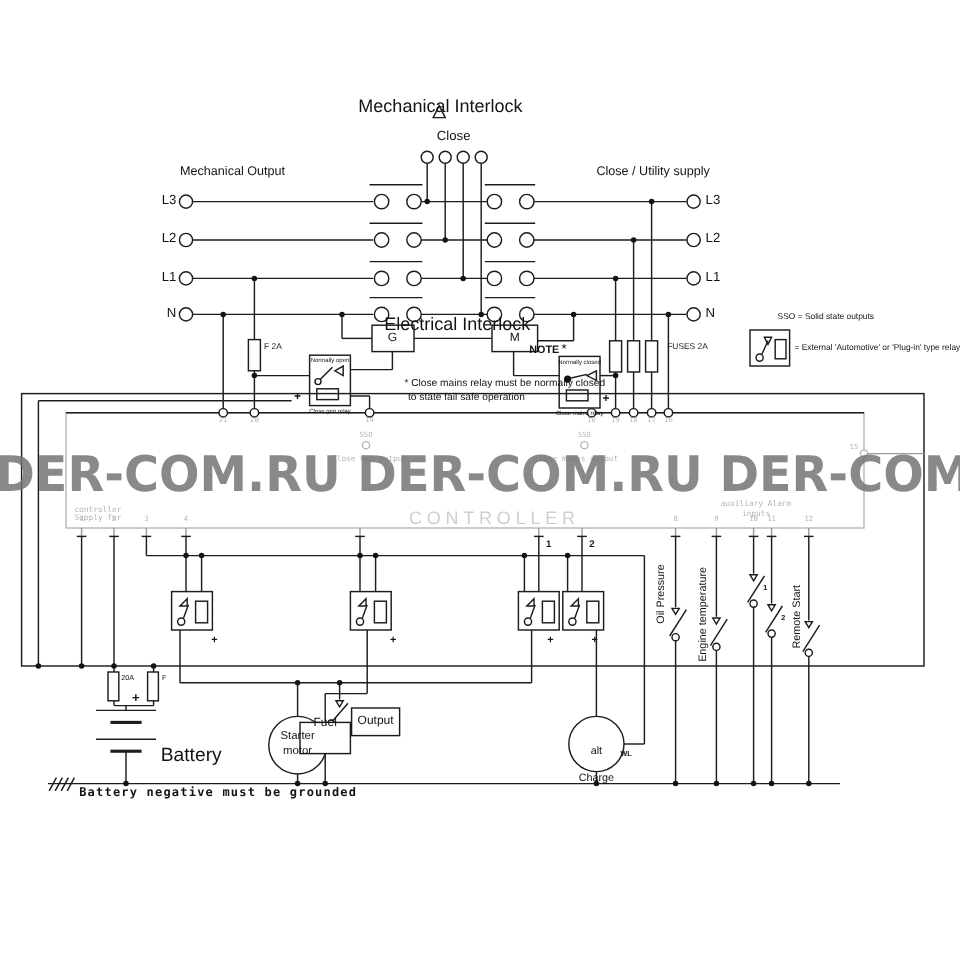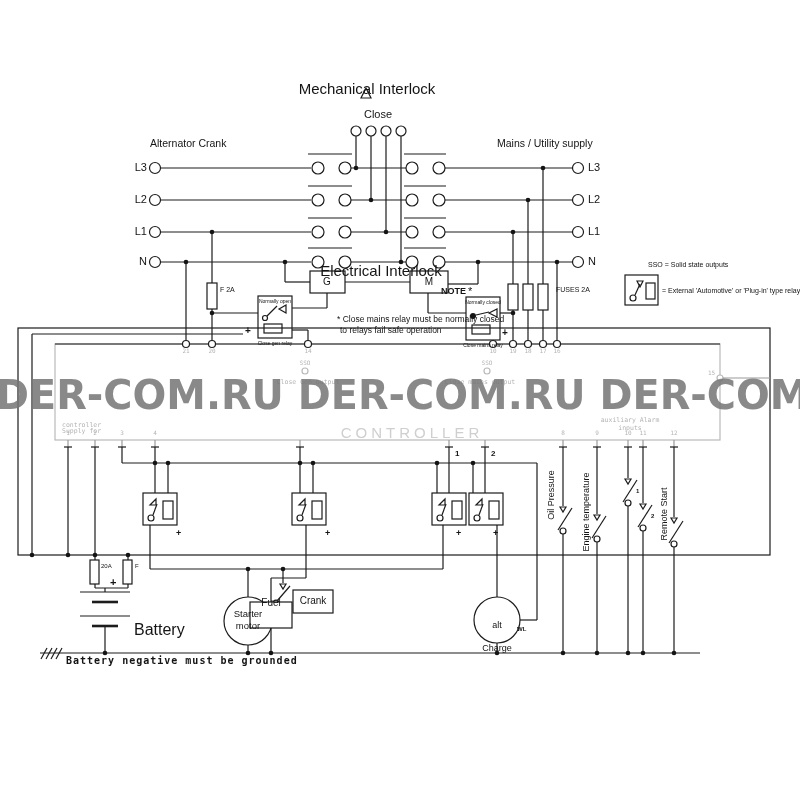--- a/index.html
+++ b/index.html
@@ -342,43 +342,43 @@
     <circle class="d" cx="563" cy="653" r="2.3"></circle>
         <circle class="d" cx="597" cy="653" r="2.3"></circle>
     <circle class="d" cx="628" cy="653" r="2.3"></circle>
         <circle class="d" cx="643" cy="653" r="2.3"></circle>
     <circle class="d" cx="674" cy="653" r="2.3"></circle>
   </g>
 </svg>
 
 <div class="lb c" style="left:367px;top:81px;font-size:15px">Mechanical Interlock</div>
 <div class="lb c" style="left:378px;top:109px;font-size:11px">Close</div>
-<div class="lb" style="left:150px;top:138px;font-size:10.5px">Alternator Crank</div>
-<div class="lb" style="left:497px;top:138px;font-size:10.5px">Mains / Utility supply</div>
+<div class="lb" style="left:150px;top:138px;font-size:10.5px">Mechanical Output</div>
+<div class="lb" style="left:497px;top:138px;font-size:10.5px">Close / Utility supply</div>
 
 <div class="lb r" style="left:147px;top:162px;font-size:11px">L3</div>
 <div class="lb r" style="left:147px;top:194px;font-size:11px">L2</div>
 <div class="lb r" style="left:147px;top:226px;font-size:11px">L1</div>
 <div class="lb r" style="left:147px;top:256px;font-size:11px">N</div>
 <div class="lb" style="left:588px;top:162px;font-size:11px">L3</div>
 <div class="lb" style="left:588px;top:194px;font-size:11px">L2</div>
 <div class="lb" style="left:588px;top:226px;font-size:11px">L1</div>
 <div class="lb" style="left:588px;top:256px;font-size:11px">N</div>
 
 <div class="lb c" style="left:381px;top:263px;font-size:15px">Electrical Interlock</div>
 <div class="lb c" style="left:327px;top:277px;font-size:10px">G</div>
 <div class="lb c" style="left:429px;top:277px;font-size:10px">M</div>
 
 <div class="lb" style="left:220px;top:286px;font-size:7px">F 2A</div>
 <div class="lb" style="left:556px;top:286px;font-size:7px">FUSES 2A</div>
 
 <div class="lb" style="left:441px;top:287px;font-size:9px;font-weight:bold">NOTE</div>
 <div class="lb" style="left:468px;top:286px;font-size:11px">*</div>
 <div class="lb" style="left:337px;top:315px;font-size:8.5px">* Close mains relay must be normally closed</div>
-<div class="lb" style="left:340px;top:326px;font-size:8.5px">to relays fail safe operation</div>
+<div class="lb" style="left:340px;top:326px;font-size:8.5px">to state fail safe operation</div>
 
 <div class="lb c" style="left:275px;top:299px;font-size:5px">Normally open</div>
 <div class="lb c" style="left:275px;top:341px;font-size:5px">Close gen relay</div>
 <div class="lb c" style="left:483px;top:300px;font-size:5px">Normally closed</div>
 <div class="lb c" style="left:483px;top:343px;font-size:5px">Close mains relay</div>
 <div class="lb" style="left:245px;top:326px;font-size:10px;font-weight:bold">+</div>
 <div class="lb" style="left:502px;top:328px;font-size:10px;font-weight:bold">+</div>
 
 <div class="lb" style="left:648px;top:261px;font-size:7px">SSO = Solid state outputs</div>
 <div class="lb" style="left:662px;top:287px;font-size:7px">= External 'Automotive' or 'Plug-in' type relays</div>
@@ -421,21 +421,21 @@
 <div class="lb" style="left:456px;top:529px;font-size:9px;font-weight:bold">+</div>
 <div class="lb" style="left:493px;top:529px;font-size:9px;font-weight:bold">+</div>
 
 <div class="lb" style="left:101px;top:563px;font-size:6px">20A</div>
 <div class="lb" style="left:135px;top:563px;font-size:6px">F</div>
 <div class="lb" style="left:110px;top:577px;font-size:11px;font-weight:bold">+</div>
 <div class="lb" style="left:134px;top:622px;font-size:16px">Battery</div>
 <div class="lb c" style="left:271px;top:598px;font-size:10px">Fuel</div>
 <div class="lb c" style="left:248px;top:609px;font-size:9.5px">Starter</div>
 <div class="lb c" style="left:248px;top:621px;font-size:9.5px">motor</div>
-<div class="lb c" style="left:313px;top:596px;font-size:10px">Crank</div>
+<div class="lb c" style="left:313px;top:596px;font-size:10px">Output</div>
 <div class="lb c" style="left:497px;top:644px;font-size:9px">Charge</div>
 <div class="lb c" style="left:497px;top:621px;font-size:9px">alt</div>
 <div class="lb" style="left:517px;top:626px;font-size:6px;font-weight:bold">WL</div>
 
 <div class="lb rot" style="left:551px;top:495px;font-size:9px">Oil Pressure</div>
 <div class="lb rot" style="left:586px;top:512px;font-size:9px">Engine temperature</div>
 <div class="lb rot" style="left:664px;top:514px;font-size:9px">Remote Start</div>
 <div class="lb" style="left:636px;top:488px;font-size:6px;font-weight:bold">1</div>
 <div class="lb" style="left:651px;top:513px;font-size:6px;font-weight:bold">2</div>
 

